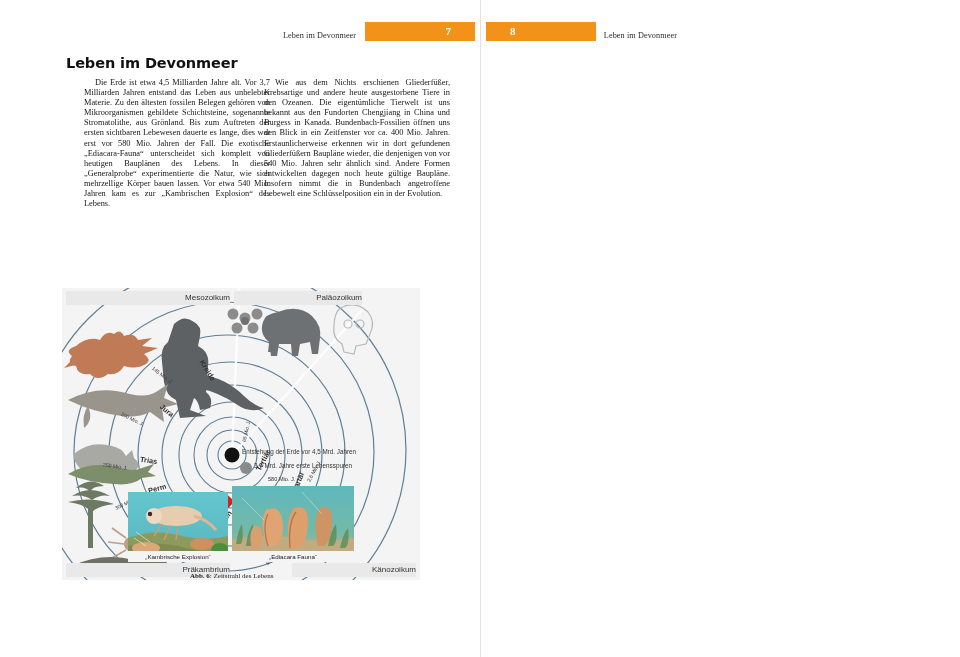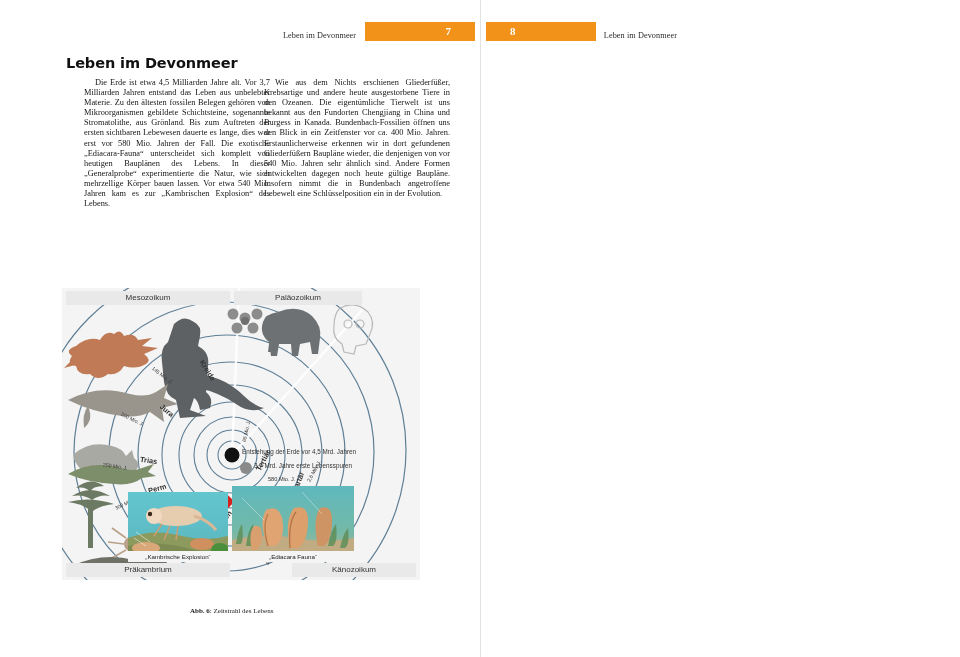--- a/index.html
+++ b/index.html
@@ -48,21 +48,21 @@
     -webkit-hyphens:auto;hyphens:auto;
   }
   .col p{margin:0 0 6px 0;text-indent:11px;}
   .col.c1{left:84px;top:78px;width:186px;}
   .col.c2{left:264px;top:78px;width:186px;}
 
   
   .fig6{position:absolute;left:62px;top:288px;width:358px;height:292px;background:#f4f4f4;
         overflow:hidden;}
   .era-box{position:absolute;background:#e9e9e9;color:#333;font-size:8px;
-           font-family:"Liberation Sans",sans-serif;text-align:center;line-height:14px;height:14px;}
+           font-family:"Liberation Sans",sans-serif;text-align:right;line-height:14px;height:14px;}
   .era-box.meso{left:4px;top:3px;width:164px;}
   .era-box.kaeno{left:172px;top:3px;width:128px;}
   .era-box.palaeo{left:4px;top:275px;width:164px;}
   .era-box.praek{left:230px;top:275px;width:124px;}
 
   .fig6 svg{position:absolute;left:0;top:0;}
   .fig6 .lbl{position:absolute;font-family:"Liberation Sans",sans-serif;color:#333;white-space:nowrap;}
   .period{font-size:7.4px;font-weight:bold;}
   .age{font-size:5.1px;color:#555;}
   .corelabel{font-size:6.3px;color:#222;white-space:nowrap;}
@@ -76,21 +76,21 @@
 
   .thumb{position:absolute;overflow:hidden;}
   .thumb .cap{position:absolute;left:0;bottom:0;width:100%;text-align:center;
               font-size:6.2px;color:#222;background:#f4f4f4;line-height:11px;
               font-family:"Liberation Sans",sans-serif;}
   .t-kambr{left:128px;top:492px;width:100px;height:70px;}
   .t-edia{left:232px;top:486px;width:122px;height:76px;}
 
   .figcap{position:absolute;font-family:"Liberation Serif",serif;font-size:7px;color:#222;}
   .figcap b{font-weight:bold;}
-  .cap6{left:190px;top:607px;text-align:center;}
+  .cap6{left:190px;top:572px;text-align:center;}
 </style>
 </head>
 <body>
 
 <div class="spread">
 
   <div class="gutter"></div>
 
   <div class="header">
     <div class="run-head left">Leben im Devonmeer</div>

